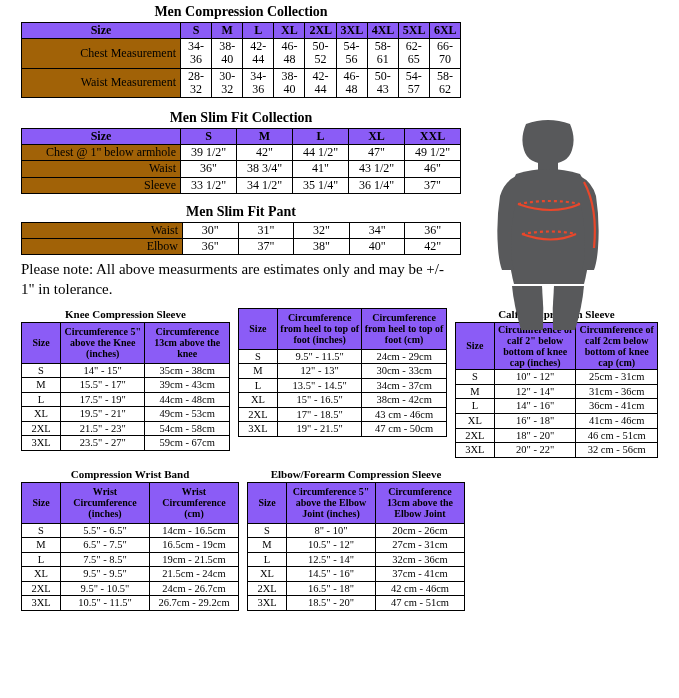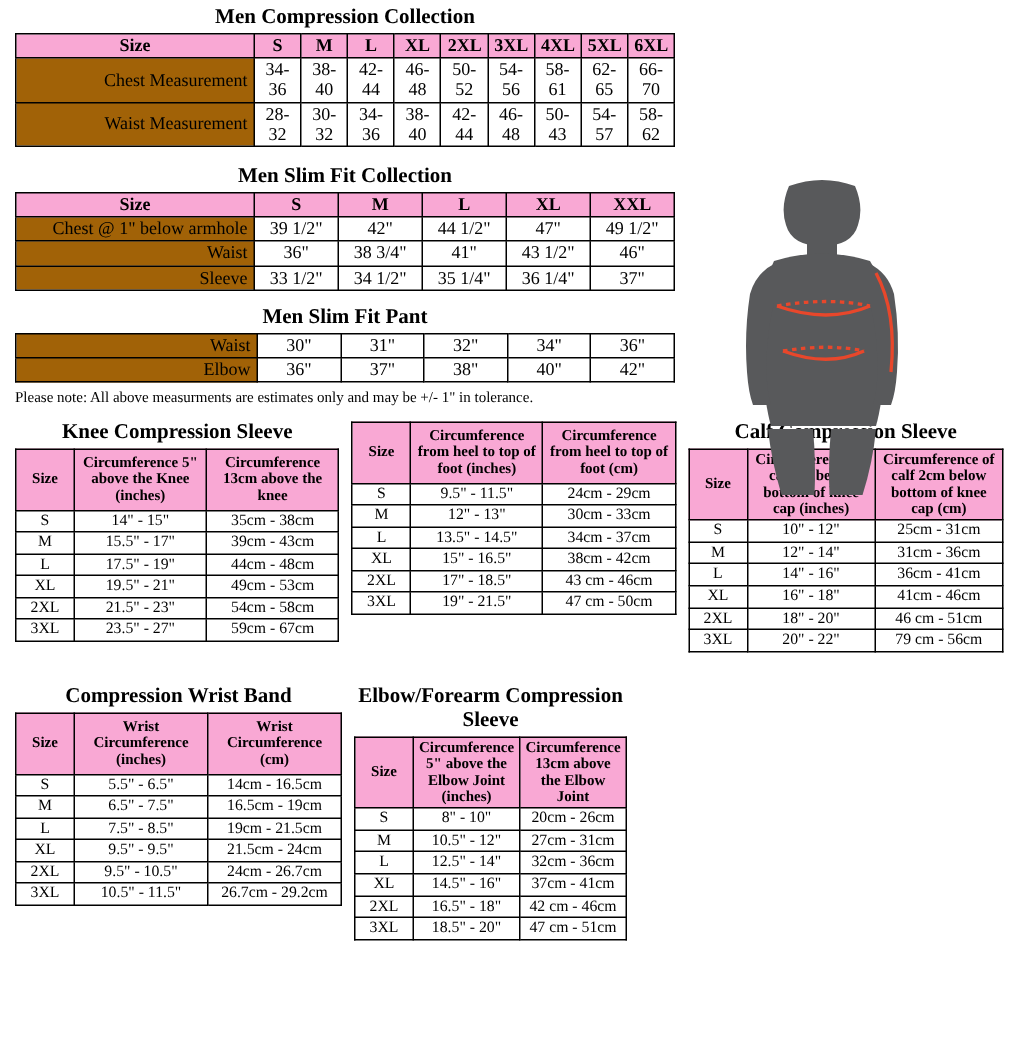--- a/index.html
+++ b/index.html
@@ -13,71 +13,71 @@
     position: relative;
     font-family: "Liberation Serif", serif;
     color: #000000;
     overflow: hidden;
   }
   .page {
     position: relative;
     width: 679px;
     height: 698px;
     box-sizing: border-box;
-    padding: 4px 10px;
+    padding: 4px 21px;
   }
   table {
     border-collapse: collapse;
     table-layout: fixed;
   }
   td, th {
     border: 1px solid #000000;
     padding: 1px 4px;
     font-size: 12px;
     font-weight: normal;
     text-align: center;
     vertical-align: middle;
     background: #ffffff;
     line-height: 1.1;
   }
   .hdr td, .hdr th {
-    background: #f9a8d4;
+    background: #8b5cf6;
     font-weight: bold;
   }
   .rowhdr {
     background: #a16207;
     text-align: right;
     font-weight: normal;
     padding-left: 6px;
   }
   .title {
     font-size: 14px;
     font-weight: bold;
     text-align: center;
     margin: 0 0 2px 0;
   }
   .section-title {
-    font-size: 14px;
+    font-size: 11px;
     font-weight: bold;
     text-align: center;
     margin: 0 0 2px 0;
   }
   
   .top-left {
     width: 440px;
   }
   .t1 { width: 440px; }
   .t1 td:first-child { width: 150px; }
   .t2 { width: 440px; margin-top: 0; }
   .t2 td:first-child { width: 150px; }
   .t3 { width: 440px; }
   .t3 td:first-child { width: 150px; }
 
   .note {
-    font-size: 10px;
+    font-size: 15px;
     line-height: 1.35;
     margin: 4px 0 0 0;
     width: 440px;
   }
   .note .l2 { display: block; text-align: center; padding-right: 40px;}
 
   .mannequin-wrap {
     position: absolute;
     left: 448px;
     top: 118px;
@@ -96,24 +96,24 @@
   .col-calf { width: 212px; }
 
   .sub table { width: 100%; }
   .sub td { font-size: 10.5px; padding: 1px 2px; }
   .sub .hdr td { font-size: 10px; font-weight: bold; line-height: 1.12; }
   .sizecol { width: 34px; }
 
   .lower2 {
     display: flex;
     gap: 8px;
-    margin-top: 22px;
+    margin-top: 10px;
   }
   .col-wrist { width: 218px; }
-  .col-elbow { width: 182px; }
+  .col-elbow { width: 218px; }
   .hdr-tall td { height: 38px; }
 </style>
 </head>
 <body>
 
 <div class="page">
 
   <div class="top-left">
     <div class="title">Men Compression Collection</div>
     <table class="t1">
@@ -375,21 +375,21 @@
           <td>41cm - 46cm</td>
         </tr>
         <tr>
           <td>2XL</td>
           <td>18" - 20"</td>
           <td>46 cm - 51cm</td>
         </tr>
         <tr>
           <td>3XL</td>
           <td>20" - 22"</td>
-          <td>79 cm - 56cm</td>
+          <td>32 cm - 56cm</td>
         </tr>
       </tbody>
         </table>
     </div>
   </div>
 
   <div class="lower2">
 
     <div class="col-wrist sub">
       <div class="section-title">Compression Wrist Band</div>

